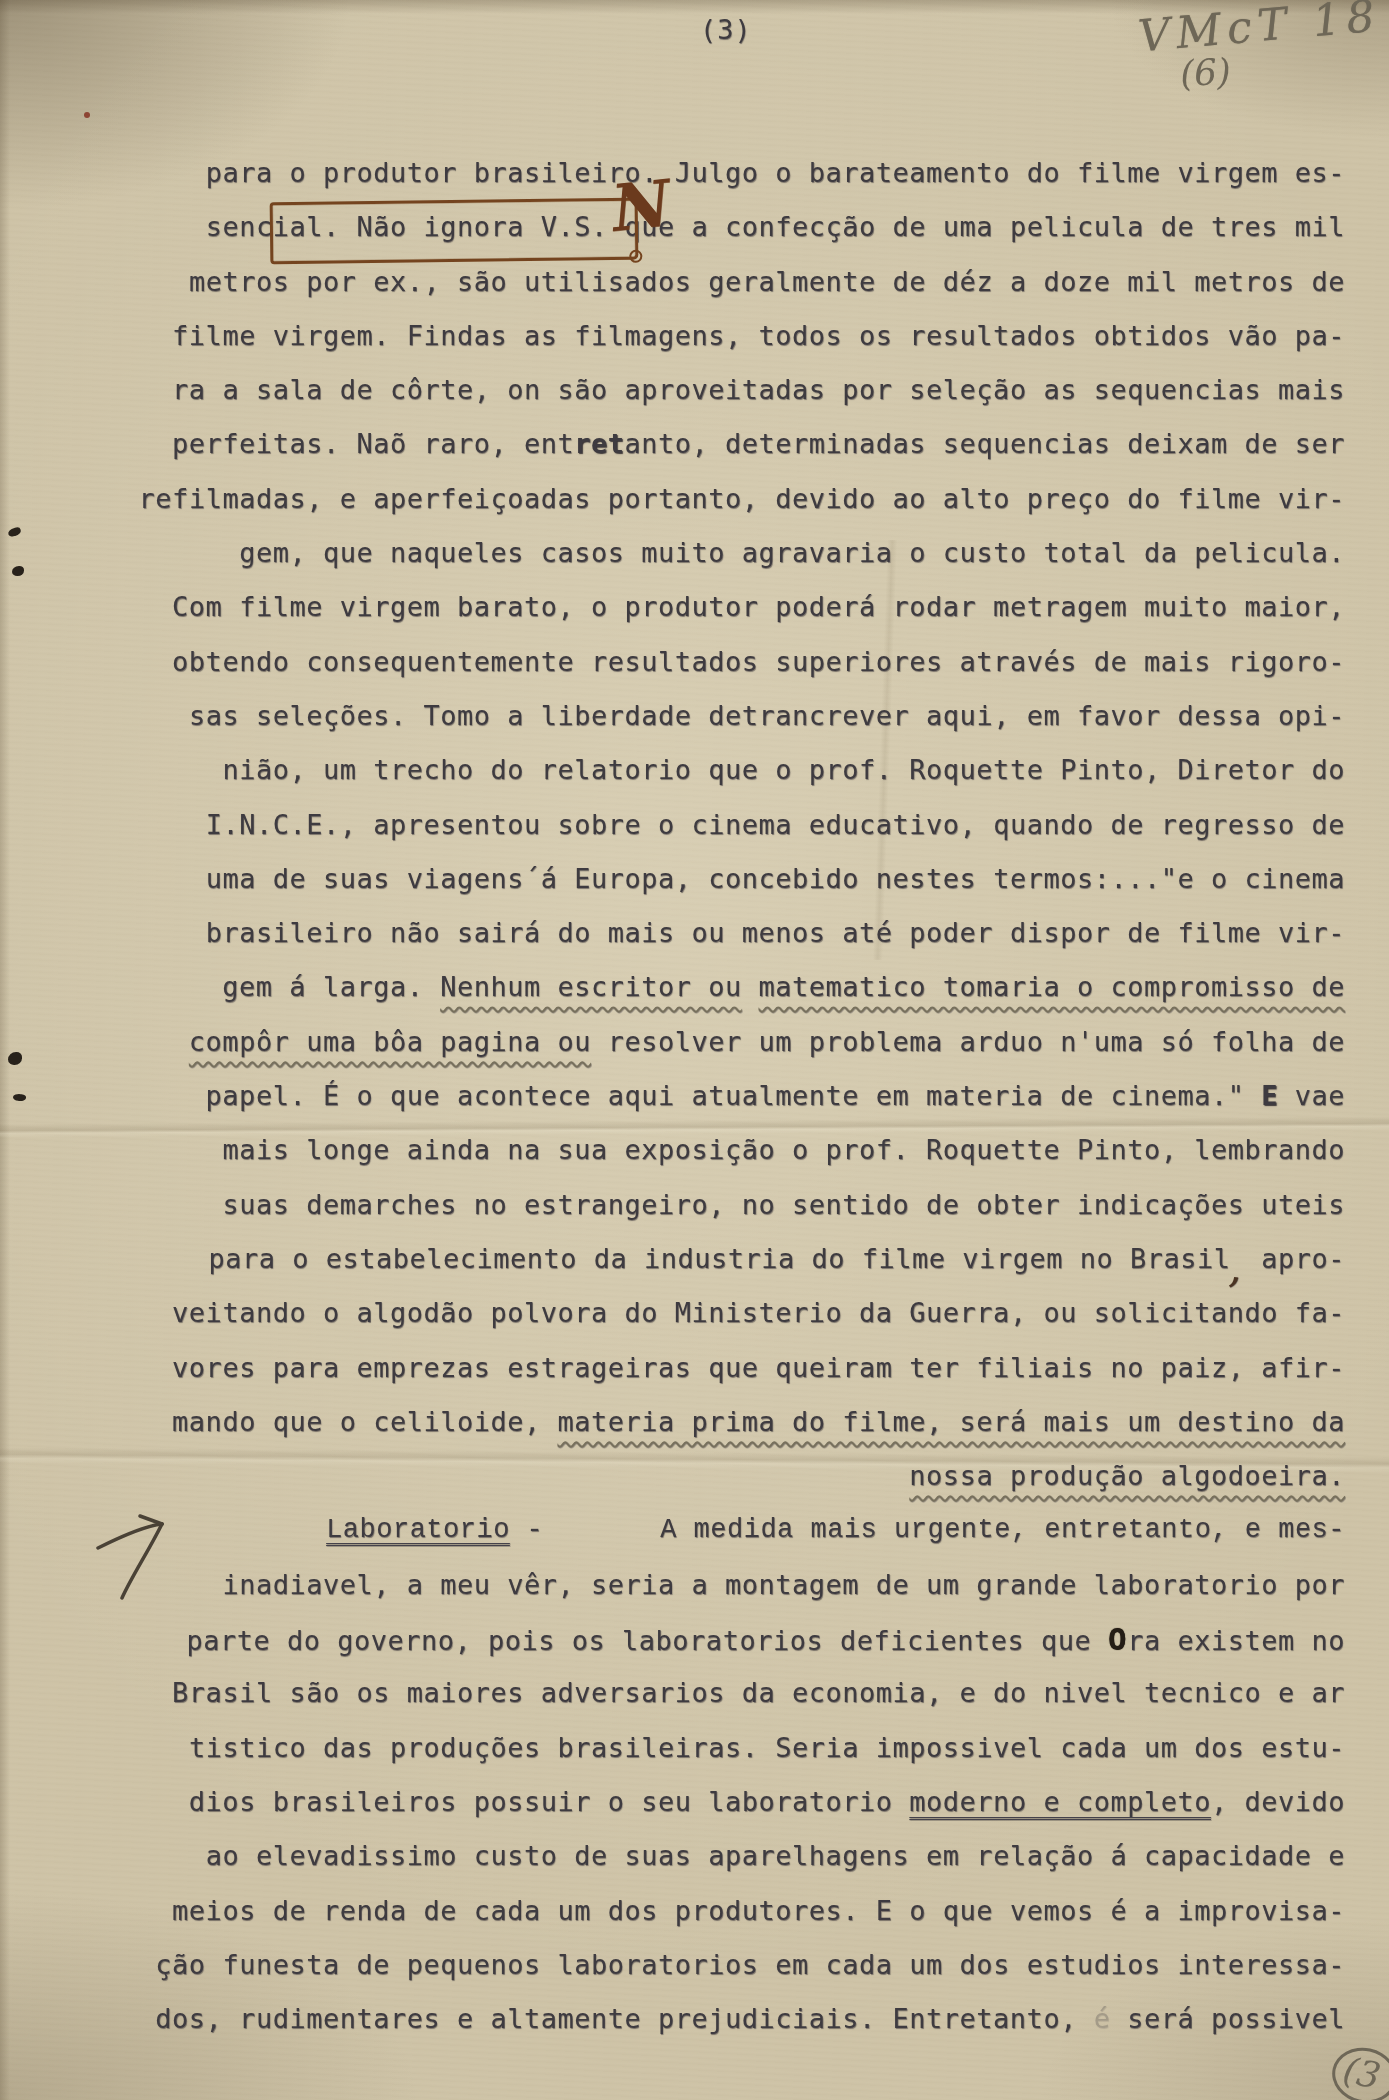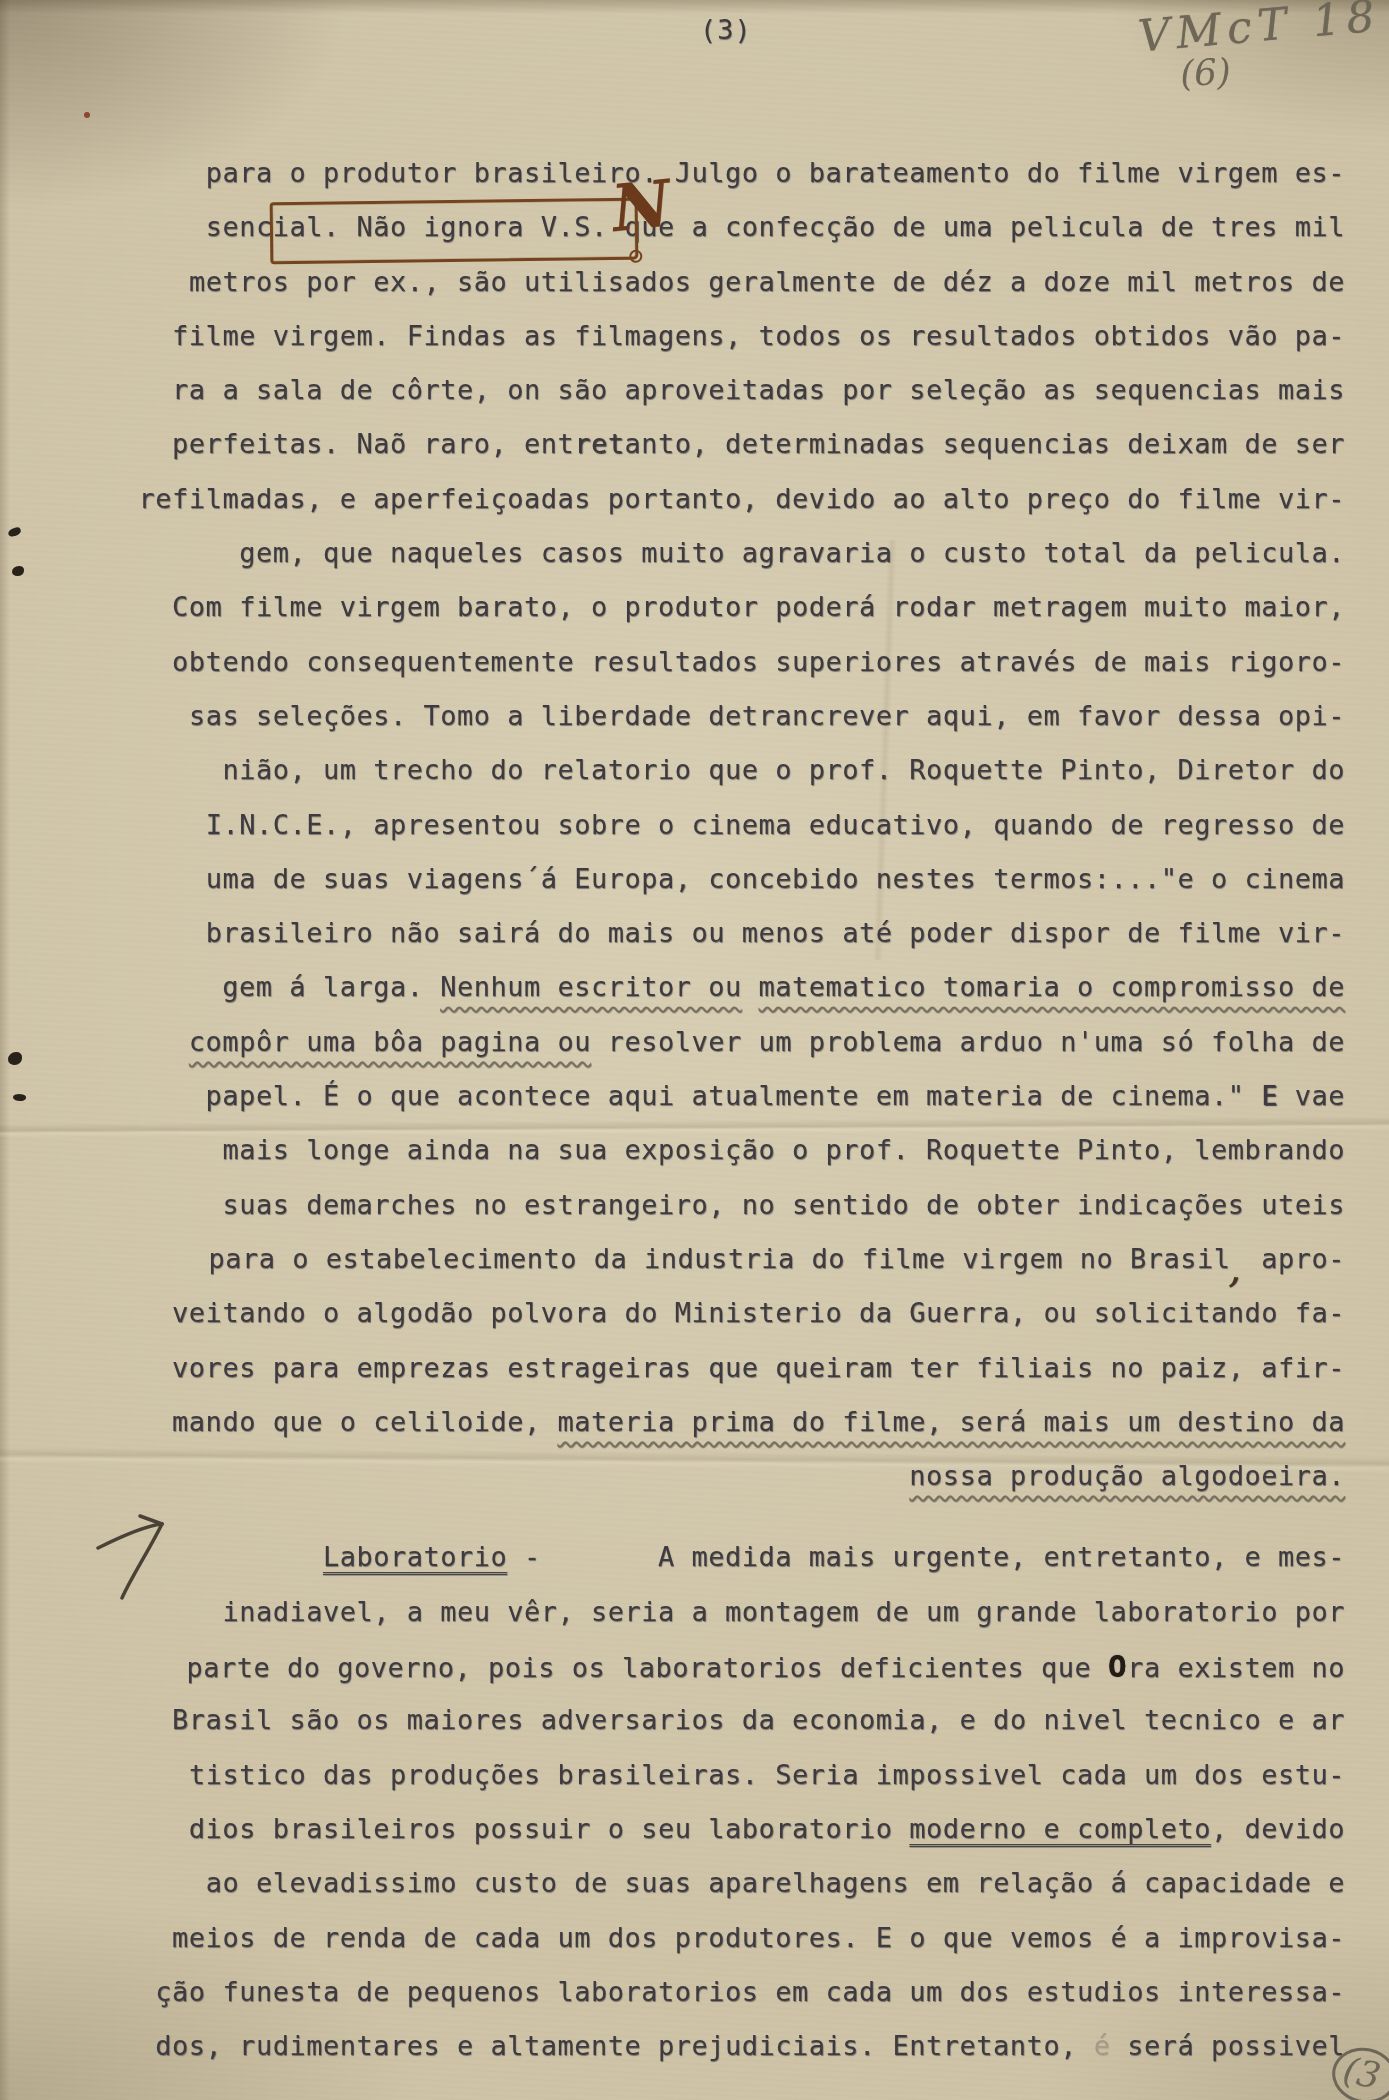--- a/index.html
+++ b/index.html
@@ -32,37 +32,37 @@
   
   #typed{
     position:absolute;left:130px;top:158px;width:1215px;
     font-size:27px;letter-spacing:0.5px;
     color:#3e3b40;
     text-shadow:0.6px 0.6px 0.9px rgba(52,47,52,0.55);
     white-space:pre;
     text-align:right;
   }
   .line{position:relative;height:54.3px;line-height:30px;}
-  .line.gap{margin-top:27px;}
+  .line.gap{font-family:Liberation Mono, monospace;}
   .line.indent{padding-left:105px;}
   .wavy{
     text-decoration-line:underline;
     text-decoration-style:wavy;
     text-decoration-color:#77705c;
     text-decoration-thickness:2px;
     text-underline-offset:10px;
   }
   .dbl{
     text-decoration-line:underline;
     text-decoration-style:double;
     text-decoration-color:#45424a;
     text-decoration-thickness:1px;
     text-underline-offset:6px;
   }
-  .overtype{font-weight:normal;text-shadow:1px 0.5px 1.2px rgba(40,36,40,0.9);}
+  .overtype{font-weight:bold;text-shadow:1px 0.5px 1.2px rgba(40,36,40,0.9);}
   .ghost{opacity:0.28;}
   .hand-o{font-weight:bold;color:#241d15;font-size:31px;text-shadow:0 0 1px #241d15;}
   .hand-comma{
     font-family:"DejaVu Serif",serif;font-size:44px;color:#4a3322;
     display:inline-block;transform:translateY(14px) rotate(8deg);line-height:0;width:14px;
   }
 
   
   #page-number{position:absolute;left:700px;top:14px;font-size:27px;letter-spacing:1px;
     color:#3e3b40;text-shadow:0.6px 0.6px 0.9px rgba(52,47,52,0.55);}

